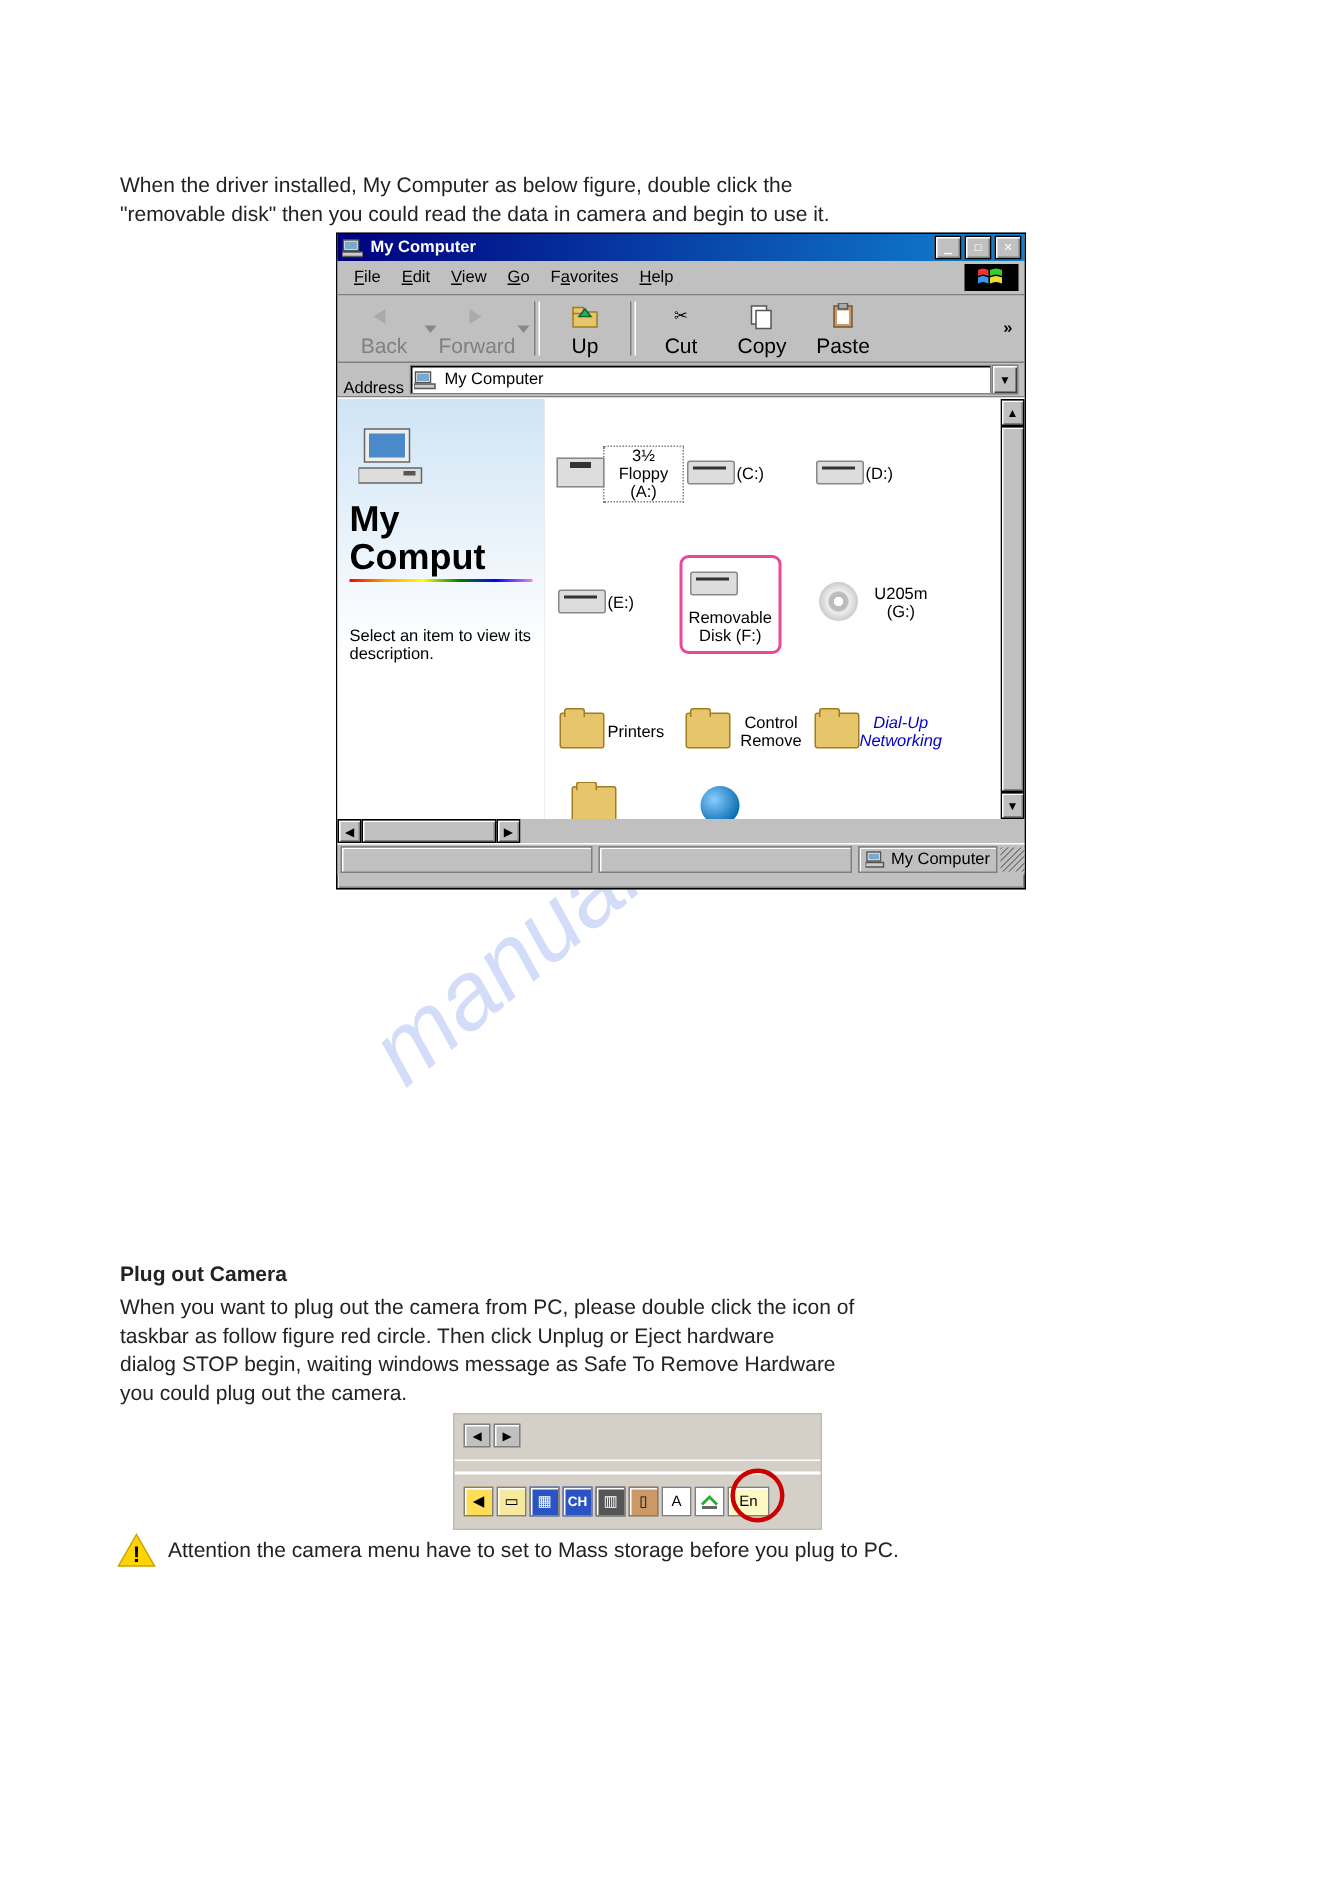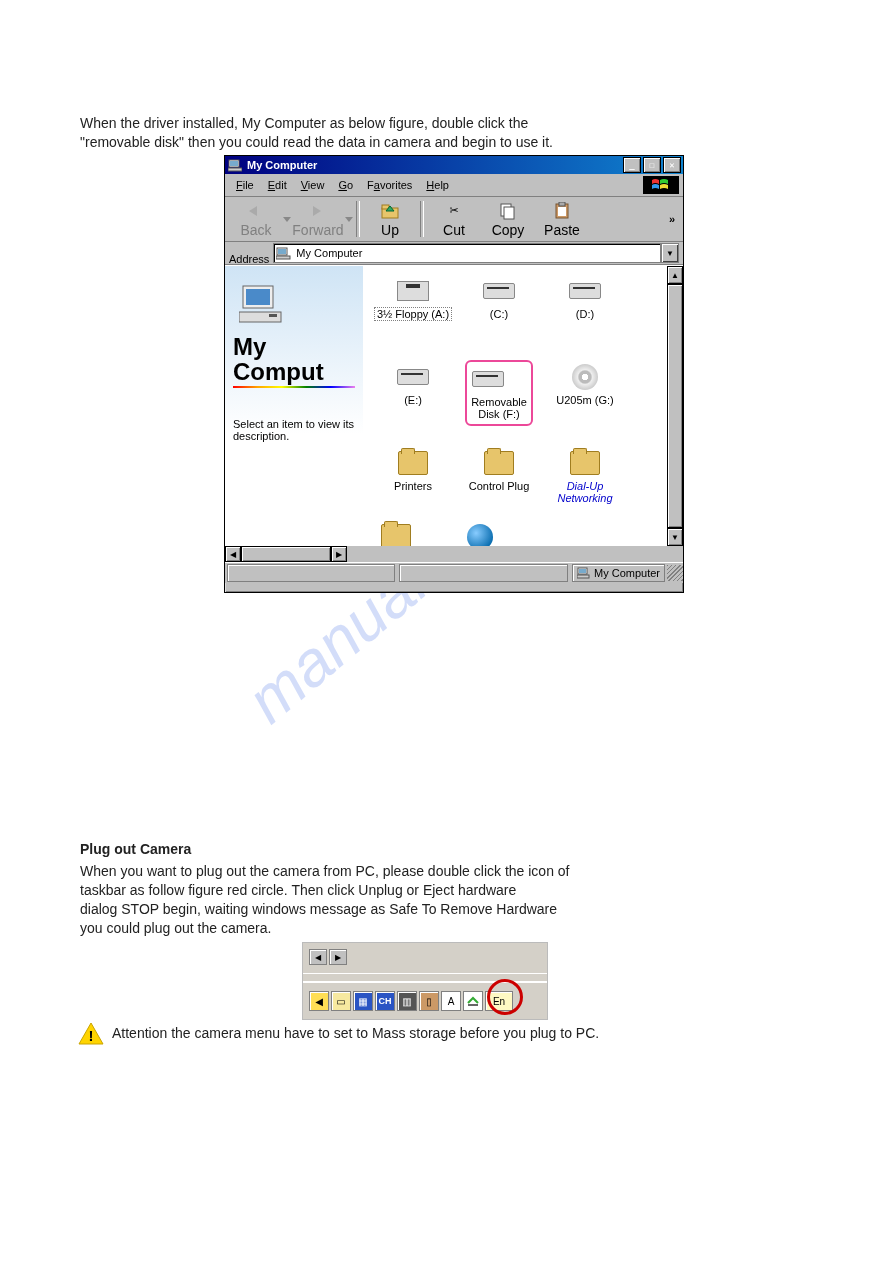--- a/index.html
+++ b/index.html
@@ -142,21 +142,21 @@
 .leftpane .desc { font-family: "MS Sans Serif", sans-serif; font-size: 11px; color: #000; margin-top: 30px; }
 .leftpane .compicon { position: absolute; top: 18px; left: 14px; }
 
 .rightpane {
   flex: 1;
   background: #fff;
   position: relative;
   overflow: hidden;
 }
 .iconview { padding: 10px 8px; display: grid; grid-template-columns: repeat(3, 84px); grid-auto-rows: 80px; gap: 6px 2px; }
-.itm { display: flex; flex-direction: column; align-items: center; text-align: center; font-size: 11px; color: #000; }
+.itm { display: flex; flex-direction: row; align-items: center; text-align: center; font-size: 11px; color: #000; }
 .itm .ic { width: 34px; height: 30px; display: flex; align-items: center; justify-content: center; margin-bottom: 2px; }
 .itm .lbl { line-height: 1.1; }
 .sel { border: 2px solid #ec4899; border-radius: 6px; padding: 2px 4px 4px; margin: -2px -4px -4px; }
 .foc { outline: 1px dotted #808080; padding: 0 2px; }
 
 
 .vscroll {
   width: 16px;
   background: #d4d0c8;
   display: flex;
@@ -443,21 +443,21 @@
             <div class="itm">
     <div class="ic">
                 <div class="folder"></div>
               </div>
     <div class="lbl " style="">Printers</div>
   </div>
             <div class="itm">
     <div class="ic">
                 <div class="folder"></div>
               </div>
-    <div class="lbl " style="">Control Plug</div>
+    <div class="lbl " style="">Control Remove</div>
   </div>
             <div class="itm">
     <div class="ic">
                 <div class="folder"></div>
               </div>
     <div class="lbl " style="color:#0000cc;font-style:italic;">Dial-Up<br>Networking</div>
   </div>
           </div>
 
         <div style="position:absolute; left:18px; bottom:-4px; display:flex; gap:56px;">

